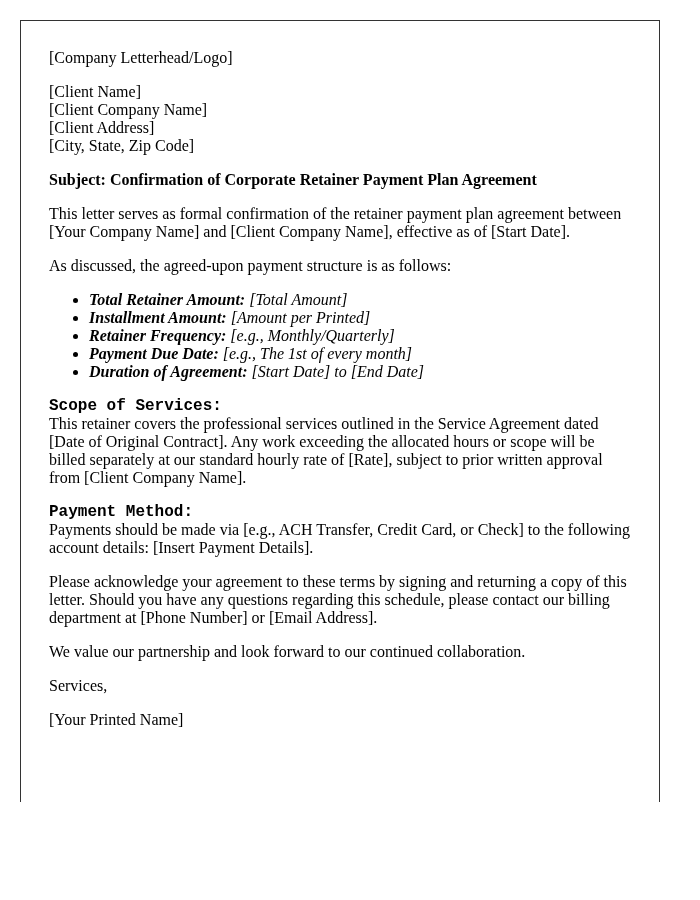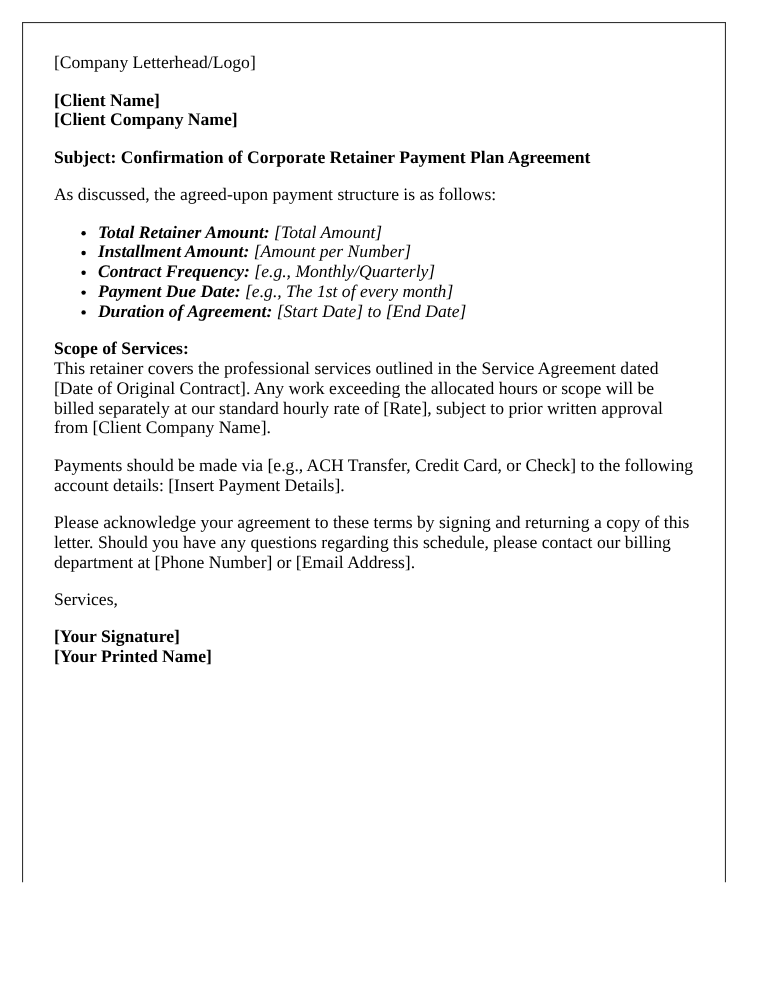--- a/index.html
+++ b/index.html
@@ -34,83 +34,87 @@
       padding: 28px 28px 20px 28px;
       font-size: 16px;
       line-height: 18px;
       background: #ffffff;
     }
     .letter p {
       margin: 0 0 16px 0;
     }
     .letter .block {
       margin: 0 0 16px 0;
-      font-weight: bold;
     }
     .letter .block div {
       margin: 0;
     }
     .letter strong {
       font-weight: bold;
     }
     .letter ul {
       margin: 0 0 16px 0;
       padding-left: 40px;
       list-style: disc;
       font-style: italic;
     }
     .letter ul li {
       margin: 0;
     }
     .letter .section-heading {
       font-weight: bold;
       display: block;
+      font-family: Liberation Mono, monospace;
     }
   </style>
 </head>
 <body>
 
 <div class="viewport">
   <div class="letter">
 
     <p>[Company Letterhead/Logo]</p>
 
 
     <div class="block">
       <div>[Client Name]</div>
       <div>[Client Company Name]</div>
+      <div>[Client Address]</div>
+      <div>[City, State, Zip Code]</div>
     </div>
 
     <p><strong>Subject: Confirmation of Corporate Retainer Payment Plan Agreement</strong></p>
 
 
+    <p>This letter serves as formal confirmation of the retainer payment plan agreement between [Your Company Name] and [Client Company Name], effective as of [Start Date].</p>
 
     <p>As discussed, the agreed-upon payment structure is as follows:</p>
 
     <ul>
       <li><strong>Total Retainer Amount:</strong><span> [Total Amount]</span></li>
-      <li><strong>Installment Amount:</strong><span> [Amount per Number]</span></li>
-      <li><strong>Contract Frequency:</strong><span> [e.g., Monthly/Quarterly]</span></li>
+      <li><strong>Installment Amount:</strong><span> [Amount per Printed]</span></li>
+      <li><strong>Retainer Frequency:</strong><span> [e.g., Monthly/Quarterly]</span></li>
       <li><strong>Payment Due Date:</strong><span> [e.g., The 1st of every month]</span></li>
       <li><strong>Duration of Agreement:</strong><span> [Start Date] to [End Date]</span></li>
     </ul>
 
     <p>
       <strong class="section-heading">Scope of Services:</strong>
       <span>This retainer covers the professional services outlined in the Service Agreement dated [Date of Original Contract]. Any work exceeding the allocated hours or scope will be billed separately at our standard hourly rate of [Rate], subject to prior written approval from [Client Company Name].</span>
     </p>
 
     <p>
+      <strong class="section-heading">Payment Method:</strong>
       <span>Payments should be made via [e.g., ACH Transfer, Credit Card, or Check] to the following account details: [Insert Payment Details].</span>
     </p>
 
     <p>Please acknowledge your agreement to these terms by signing and returning a copy of this letter. Should you have any questions regarding this schedule, please contact our billing department at [Phone Number] or [Email Address].</p>
 
+    <p>We value our partnership and look forward to our continued collaboration.</p>
 
     <p>Services,</p>
 
     <div class="block">
-      <div>[Your Signature]</div>
       <div>[Your Printed Name]</div>
     </div>
 
   </div>
 </div>
 
 </body></html>

